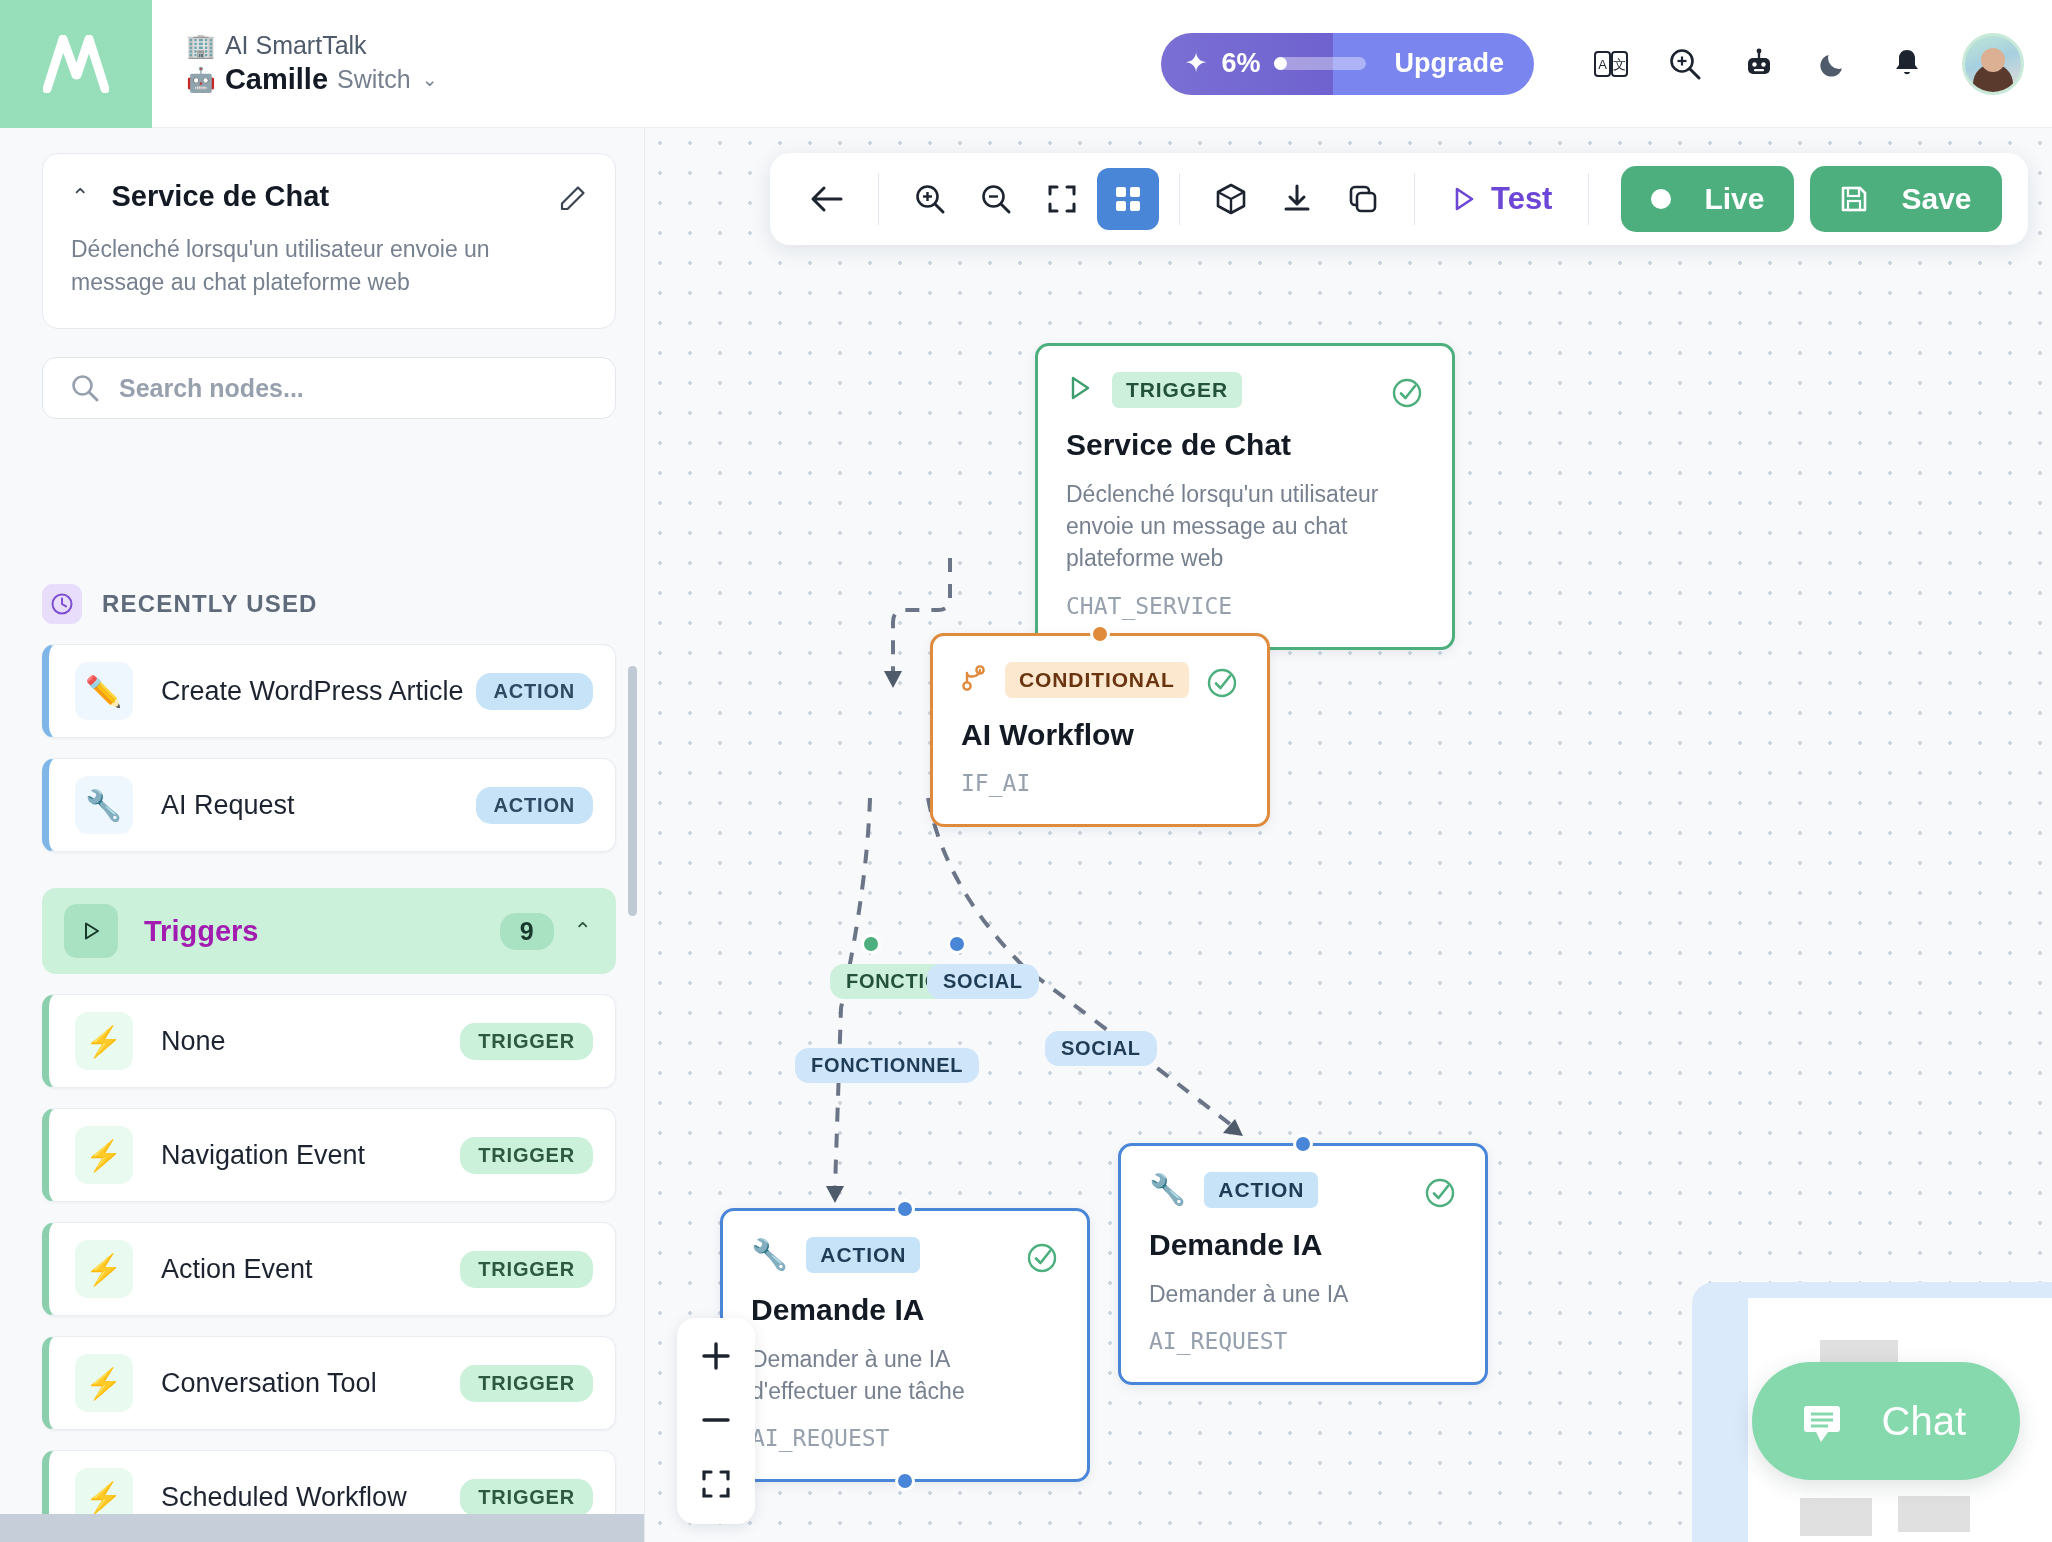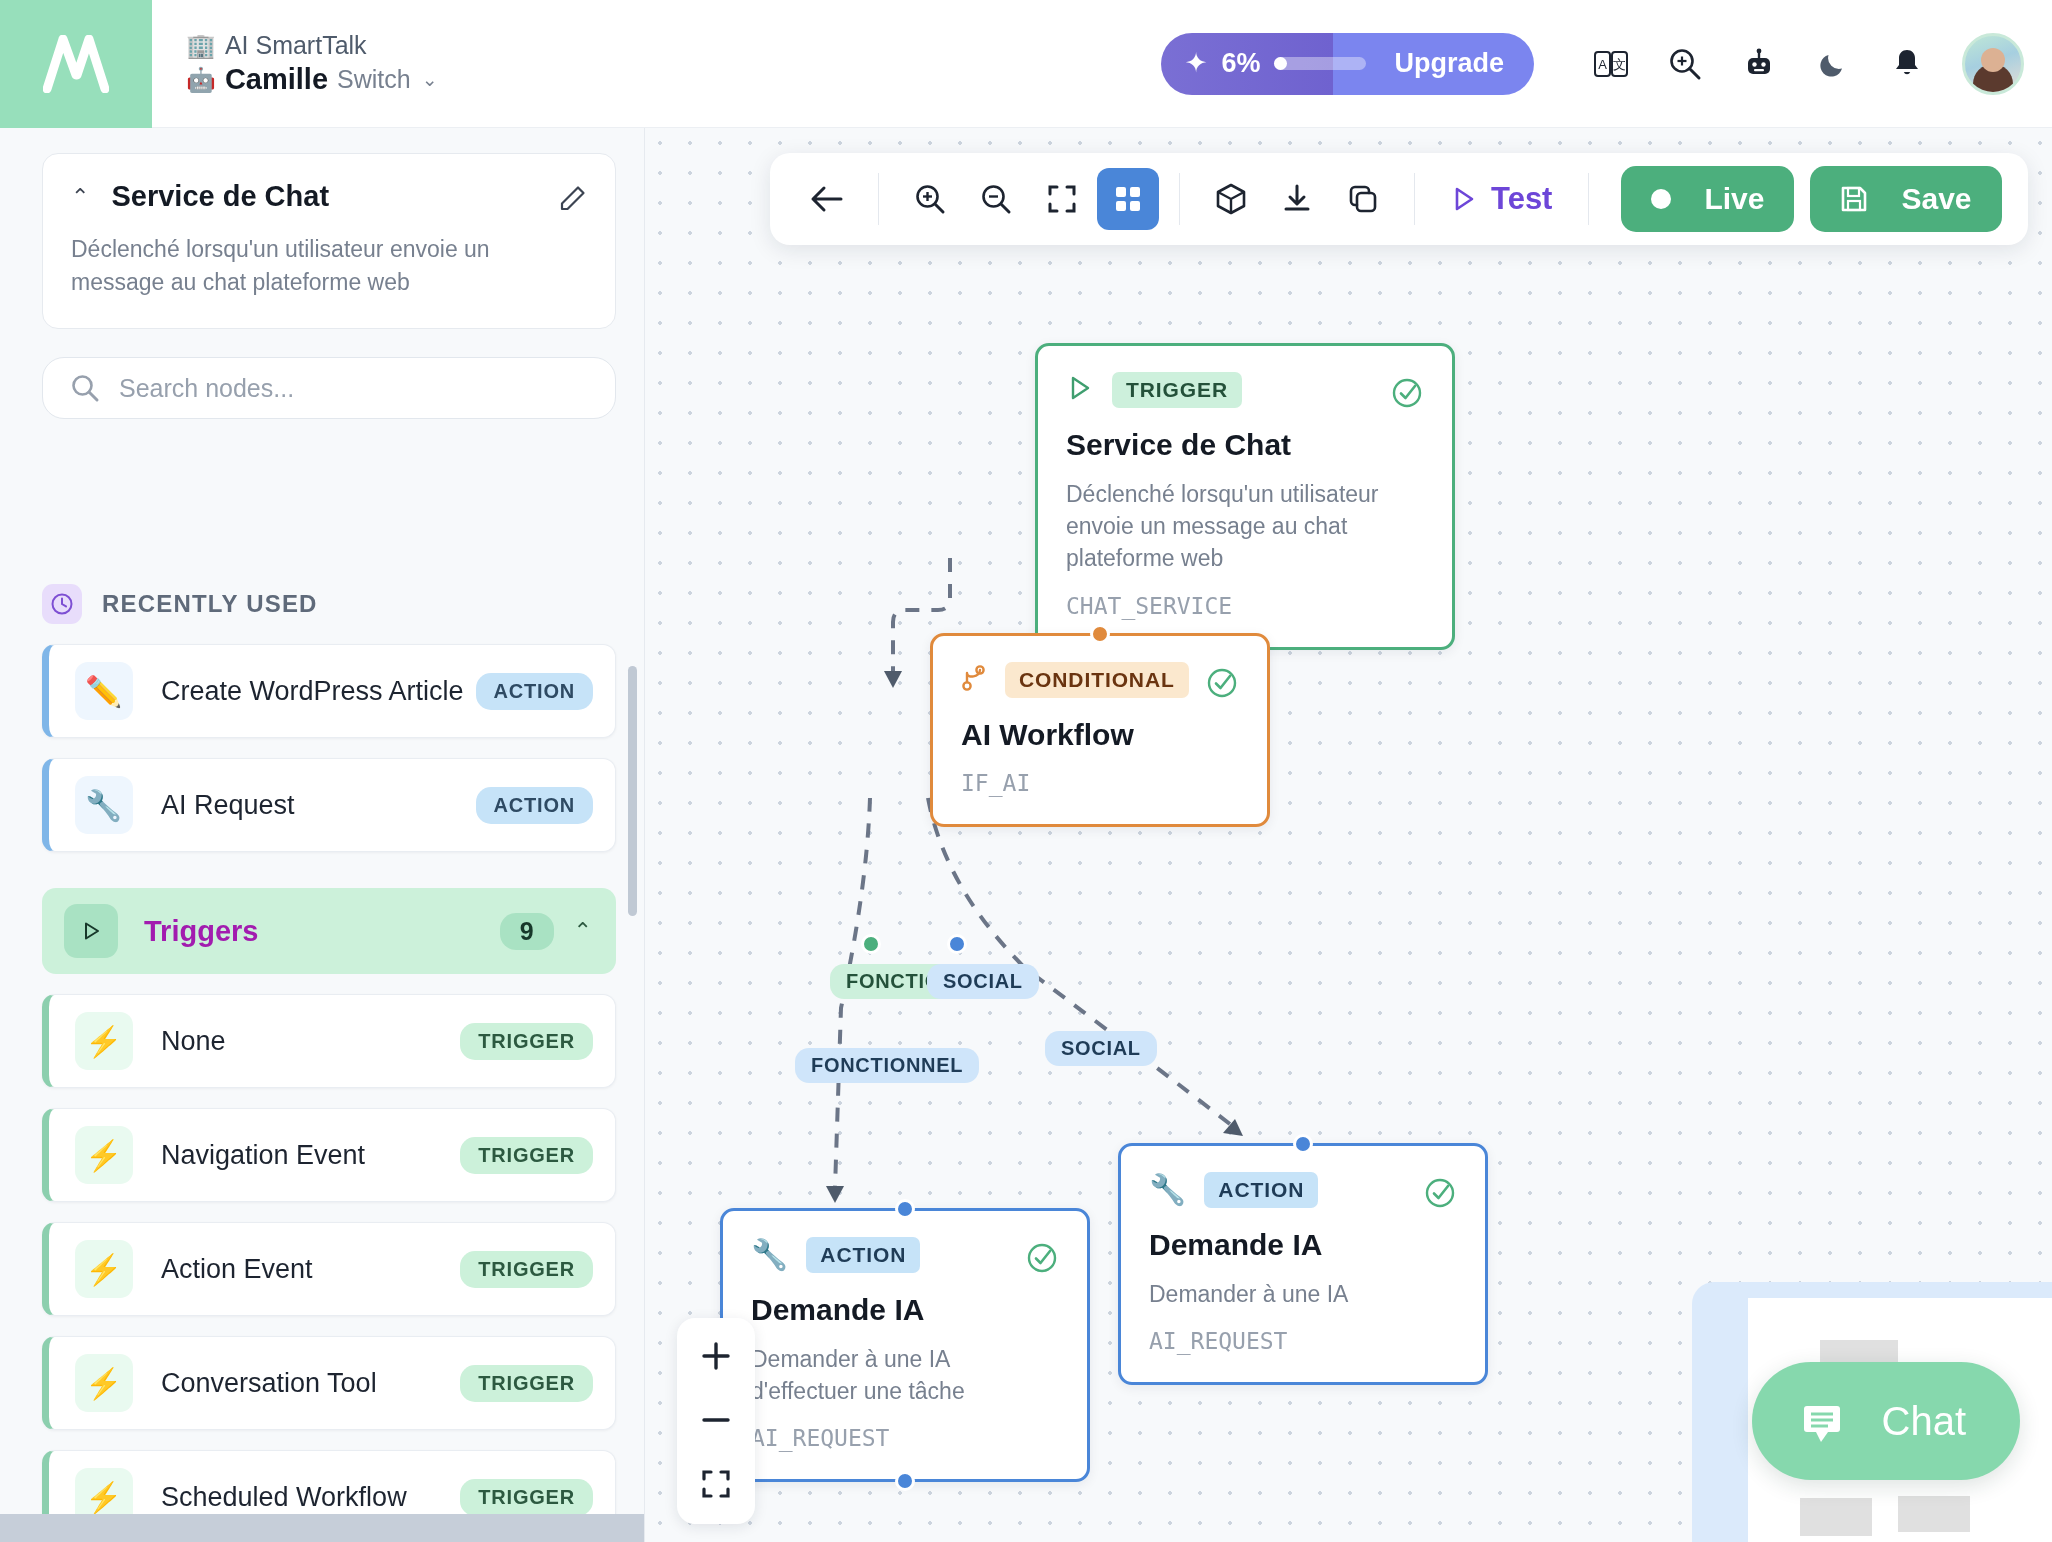--- a/index.html
+++ b/index.html
@@ -120,24 +120,24 @@
   .lib-title {
     font-size: 27px; font-weight: 700; letter-spacing: 1.1px; color: #5f6a7a;
   }
   .lib-count {
     background: #eef1f5; color: #1d2430; font-weight: 700;
     font-size: 26px; border-radius: 16px; padding: 5px 17px;
   }
 
   .search-wrap { margin: 28px 28px 0 42px; position: relative; }
   .search-box {
-    width: 100%; height: 62px; border-radius: 22px;
+    width: 100%; height: 62px; border-radius: 14px;
     border: 1px solid #e2e7ed; background: #ffffff;
     padding-left: 76px; font-size: 25px; color: #141a24;
-    font-family: "Liberation Sans", sans-serif; outline: none;
+    font-family: "Liberation Sans", sans-serif; outline: none; font-weight: bold;
   }
   .search-box::placeholder { color: #97a0ad; }
   .search-ic { position: absolute; left: 28px; top: 16px; }
 
   .scrollzone { position: absolute; top: 428px; left: 0; right: 0; bottom: 0; }
   .recent-head {
     display: flex; align-items: center; gap: 20px;
     margin: 28px 0 0 42px;
   }
   .recent-ic {

